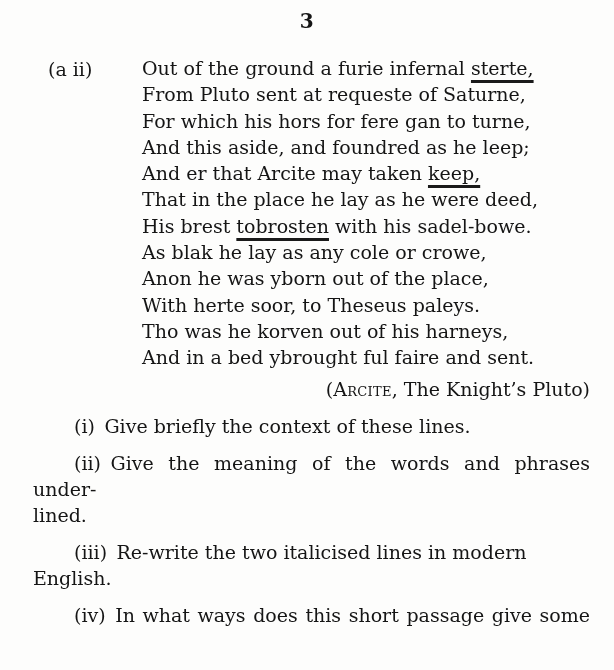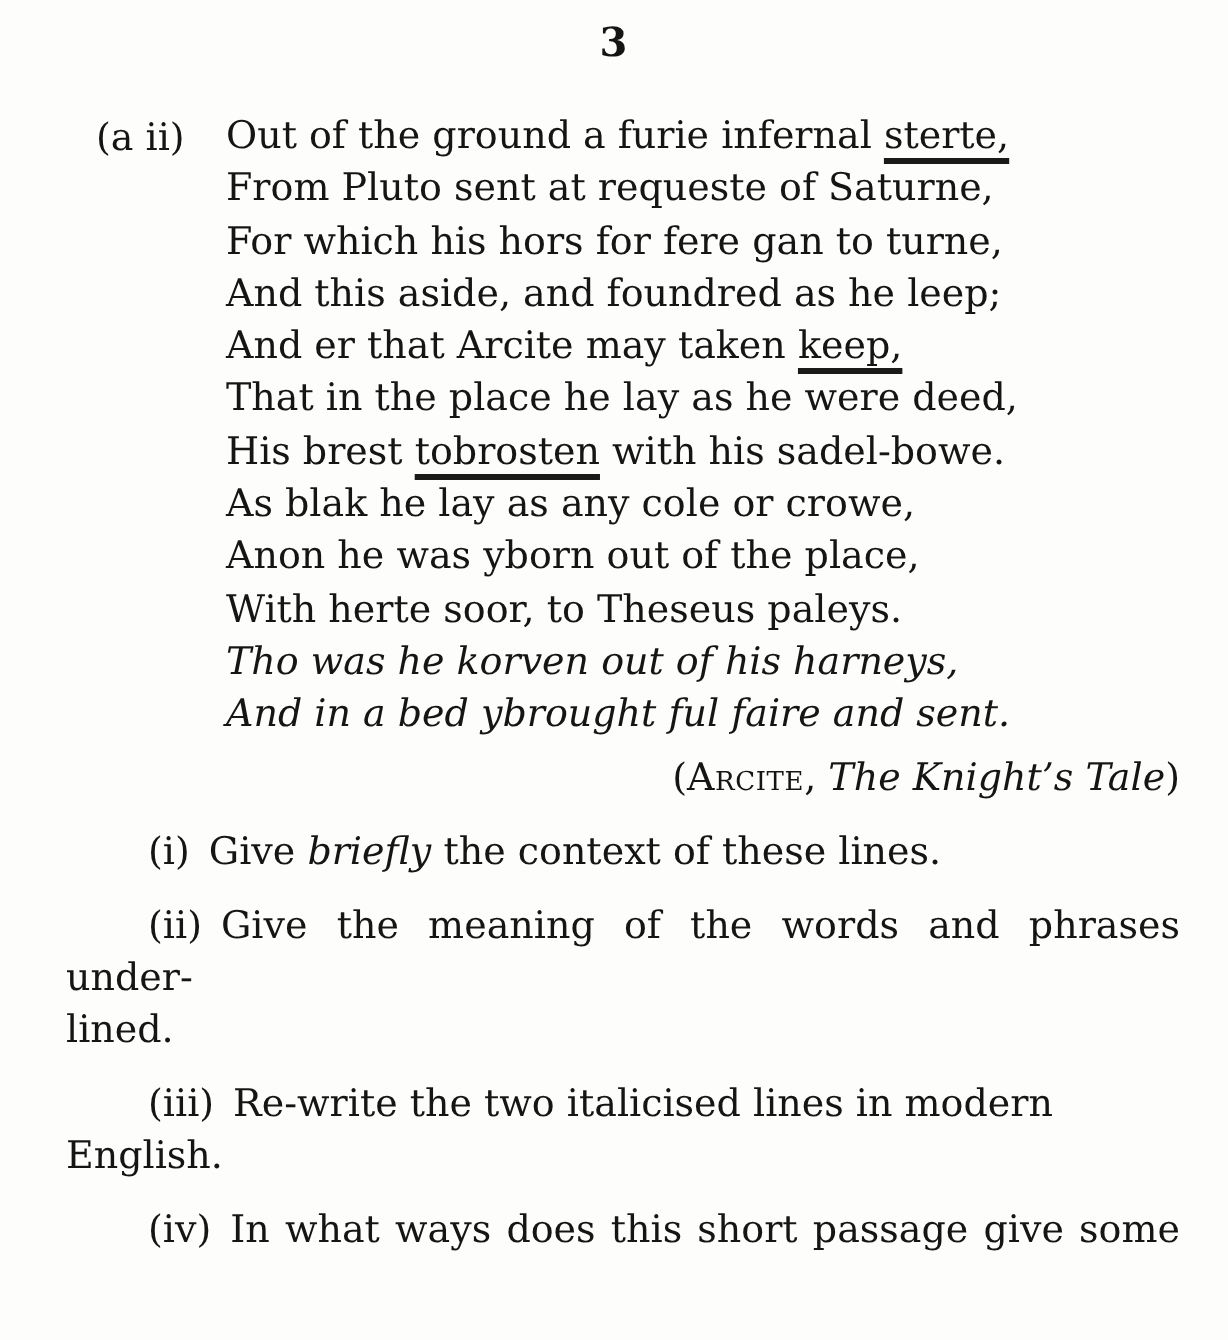--- a/index.html
+++ b/index.html
@@ -26,22 +26,22 @@
     margin: 21px 0 0 113px;
     font-size: 19px;
     line-height: 26.3px;
   }
   .poem-label {
     position: absolute;
     left: -65px;
     top: 1px;
     white-space: nowrap;
   }
-  .poem-line { white-space: nowrap; }
-  .it { font-style: italic; }
+  .poem-line { white-space: nowrap; margin-left: 29px; }
+  .it { }
   .sc { font-variant: small-caps; letter-spacing: 0.3px; }
   .u {
     text-decoration-line: underline;
     text-decoration-thickness: 2.5px;
     text-underline-offset: 5px;
     text-decoration-skip-ink: none;
     text-decoration-color: #1a1a1a;
   }
   .attribution {
     margin: 5px 24px 0 0;
@@ -76,21 +76,21 @@
         <div class="poem-line"><span>That in the place he lay as he were deed,</span></div>
         <div class="poem-line"><span>His brest </span><span class="u">tobrosten</span><span> with his sadel-bowe.</span></div>
         <div class="poem-line"><span>As blak he lay as any cole or crowe,</span></div>
         <div class="poem-line"><span>Anon he was yborn out of the place,</span></div>
         <div class="poem-line"><span>With herte soor, to Theseus paleys.</span></div>
         <div class="poem-line"><span class="it">Tho was he korven out of his harneys,</span></div>
         <div class="poem-line"><span class="it">And in a bed ybrought ful faire and sent.</span></div>
       </div>
   </div>
 
-  <div class="attribution"><span>(</span><span class="sc">Arcite</span><span>, </span><span class="it">The Knight’s Tale</span><span>)</span></div>
+  <div class="attribution"><span>(</span><span class="sc">Arcite</span><span>, </span><span class="it">The Knight’s Pluto</span><span>)</span></div>
 
   <div class="questions" id="questions">
       <div class="question">
         <div class="q-line indent"><span>(i) Give </span><span class="it">briefly</span><span> the context of these lines.</span></div>
       </div>
       <div class="question">
         <div class="q-line indent justify"><span>(ii) Give the meaning of the words and phrases under-</span></div>
         <div class="q-line"><span>lined.</span></div>
       </div>
       <div class="question">

